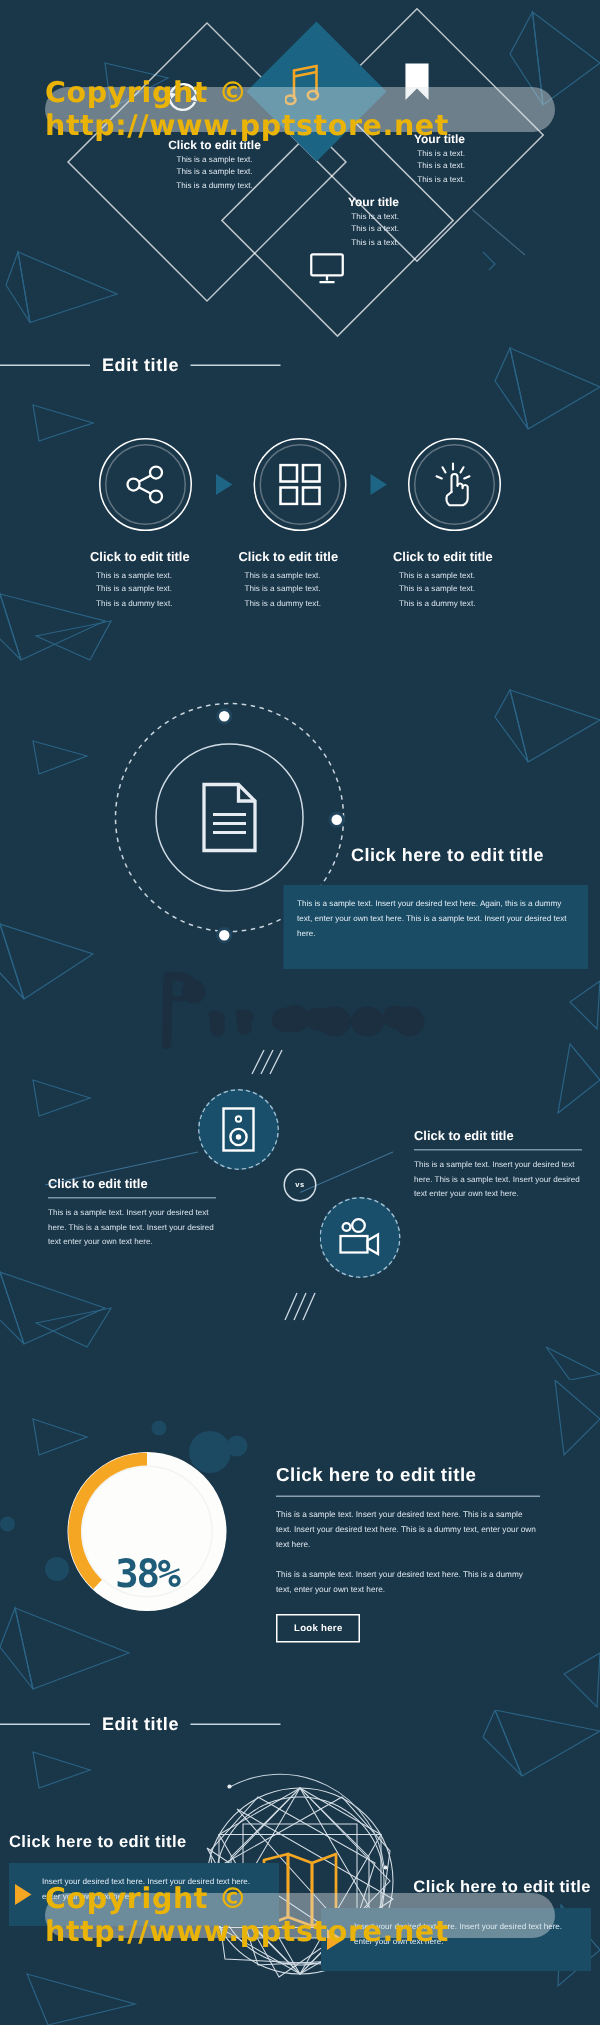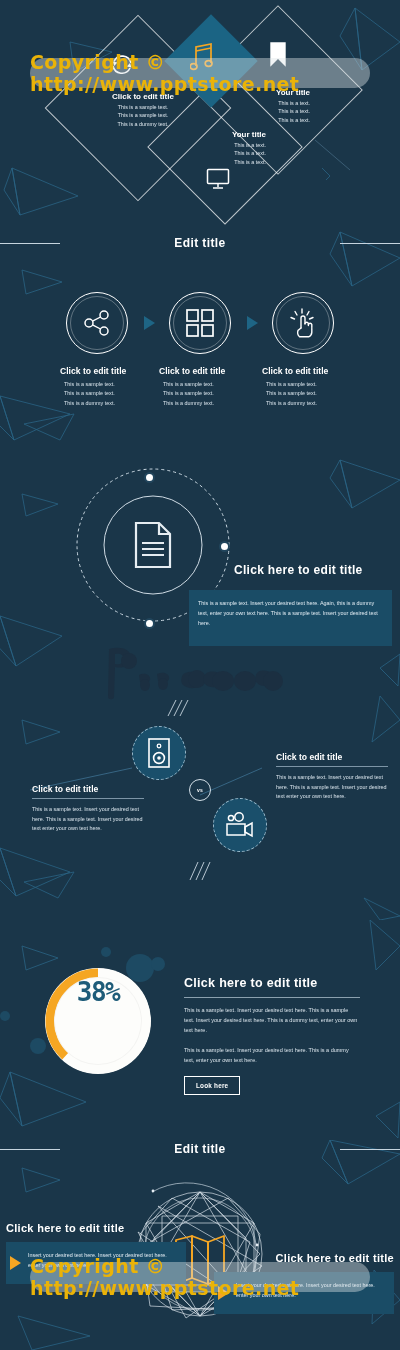--- a/index.html
+++ b/index.html
@@ -8,21 +8,21 @@
     width:400px; height:1350px; position:relative; overflow:hidden;
     font-family:"Liberation Sans", sans-serif;
     background:#1a3649;
     color:#ffffff;
   }
   .slide{ position:absolute; left:0; width:400px; background:#1a3649; overflow:hidden; }
   .bgsvg{ position:absolute; left:0; top:0; width:400px; height:100%; pointer-events:none; }
   .h-title-lg{ font-size:12px; font-weight:bold; color:#ffffff; letter-spacing:.3px; }
 
   
-  .sec-head{ display:flex; align-items:center; justify-content:space-between; gap:8px; }
+  .sec-head{ display:flex; align-items:center; justify-content:flex-start; gap:8px; }
   .sec-head .rule{ width:60px; height:1px; background:#c6d4de; }
   .sec-head .txt{ font-size:12px; font-weight:bold; color:#ffffff; letter-spacing:.4px; }
 
   
   .wm{
     position:absolute; left:30px; width:340px; height:30px;
     border-radius:15px;
     background:rgba(222,228,232,.42);
     display:flex; align-items:center; justify-content:center;
     z-index:60;
@@ -92,21 +92,21 @@
   .vs-txt{ position:absolute; width:112px; }
   .vs-txt .t{ font-size:8.6px; font-weight:bold; color:#fff; }
   .vs-txt .ln{ height:1px; background:#7d95a6; margin:4px 0 6px; }
   .vs-txt .l{ font-size:5.4px; line-height:1.8; color:#d9e4ec; }
 
   
   #sec5{ top:920px; height:220px; }
   .donut{ position:absolute; width:106px;height:106px;border-radius:50%; }
   .donut .inner{
     position:absolute; inset:9px; border-radius:50%; background:#fdfdfb;
-    display:flex;align-items:flex-start;justify-content:center;
+    display:flex;align-items:flex-end;justify-content:center;
     box-shadow:inset 0 0 0 1px rgba(0,0,0,.04);
   }
   .donut .inner span{
     font-family:"DejaVu Sans Mono", monospace;
     font-size:26px;font-weight:bold;color:#1e5c79; letter-spacing:-1.5px;
   }
   .s5-txt{ position:absolute; }
   .s5-txt .t{ font-size:12.5px; font-weight:bold; color:#fff; letter-spacing:.3px;}
   .s5-txt .ln{ height:1px;background:#8ba0ae; margin:7px 0 7px; }
   .s5-txt p{ font-size:5.5px; line-height:1.85; color:#dce6ed; }

